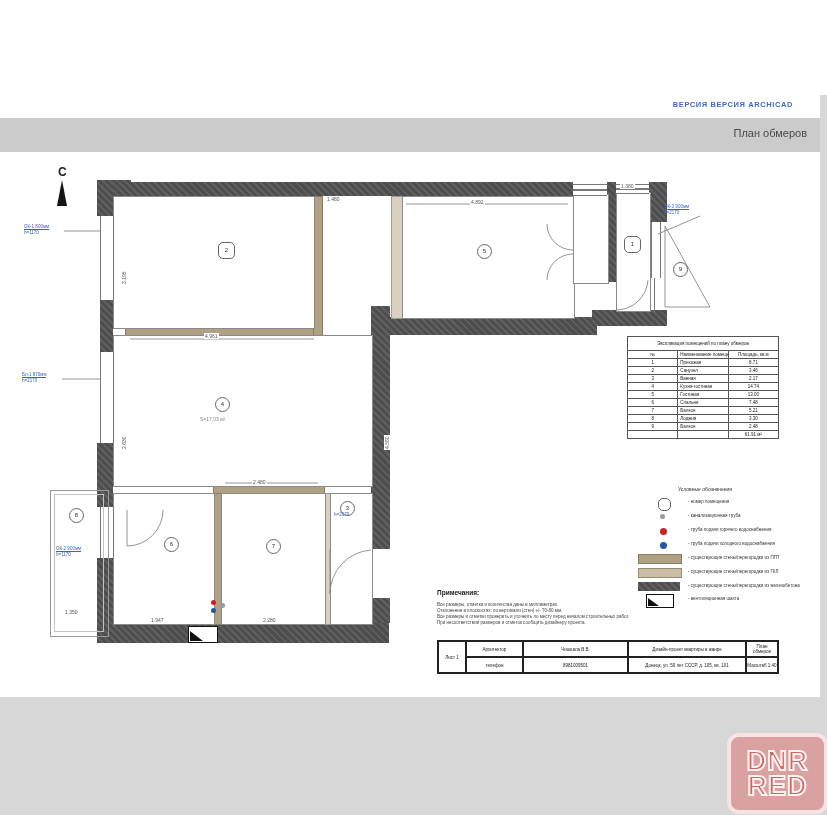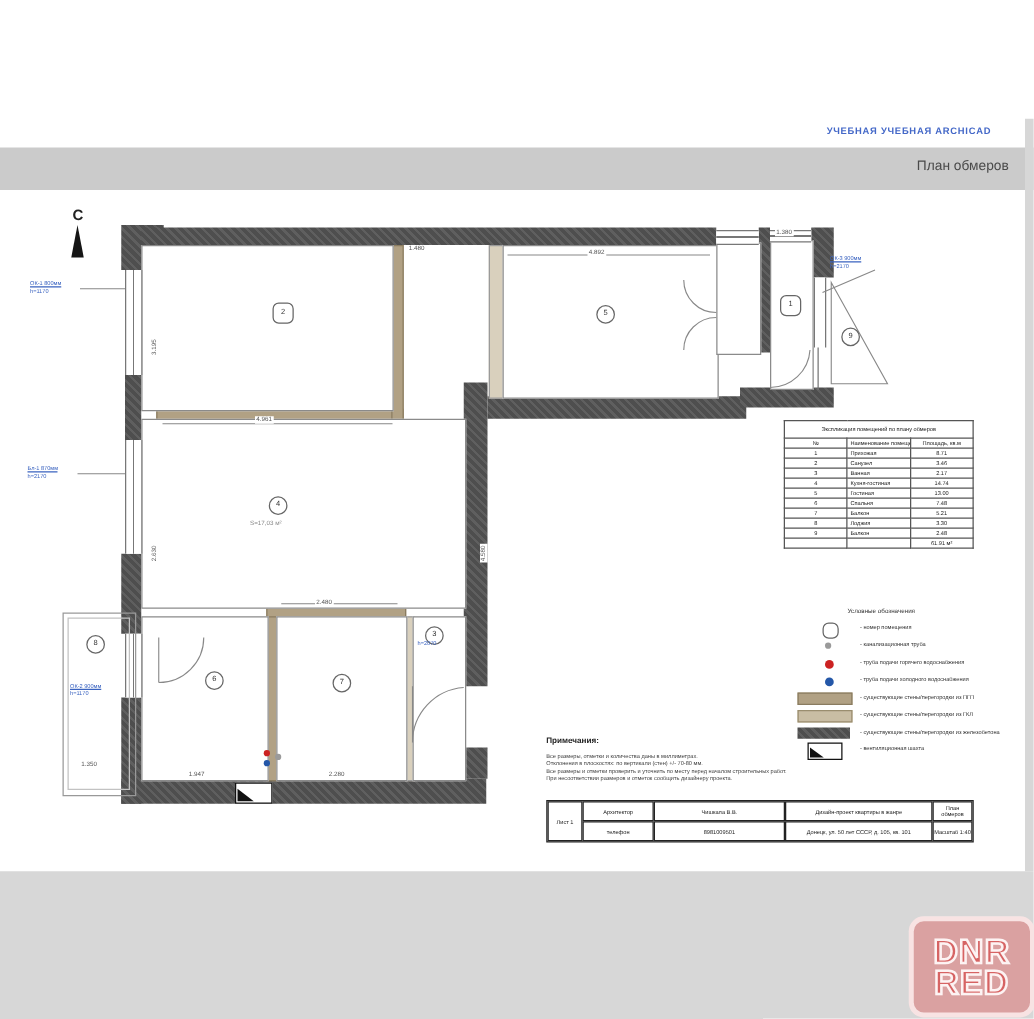--- a/index.html
+++ b/index.html
@@ -68,21 +68,21 @@
   .wm{left:727px;top:733px;width:93px;height:73px;border-radius:12px;
       background:rgba(222,108,108,.5);border:4px solid rgba(252,235,235,.9);
       display:flex;flex-direction:column;align-items:center;justify-content:center;
       font-weight:bold;font-size:27px;line-height:.92;color:rgba(214,96,96,.95);
       -webkit-text-stroke:2px rgba(255,249,249,.95);letter-spacing:1px}
   svg.ovl{left:0;top:0;width:827px;height:815px;pointer-events:none}
 </style>
 </head>
 <body>
 
-<div class="abs trial">УЧЕБНАЯ УЧЕБНАЯ ARCHICAD</div>
+<div class="abs trial">ВЕРСИЯ ВЕРСИЯ ARCHICAD</div>
 <div class="abs band">
   <span>План обмеров</span>
 </div>
 <div class="abs bottomgray"></div>
 <div class="abs rightstrip"></div>
 
 <div class="abs north-c" style="left:58px;top:165px">С</div>
 <div class="abs north-t" style="left:57px;top:180px"></div>
 
 <div class="abs wc" style="left:97px;top:180px;width:34px;height:36px"></div>

